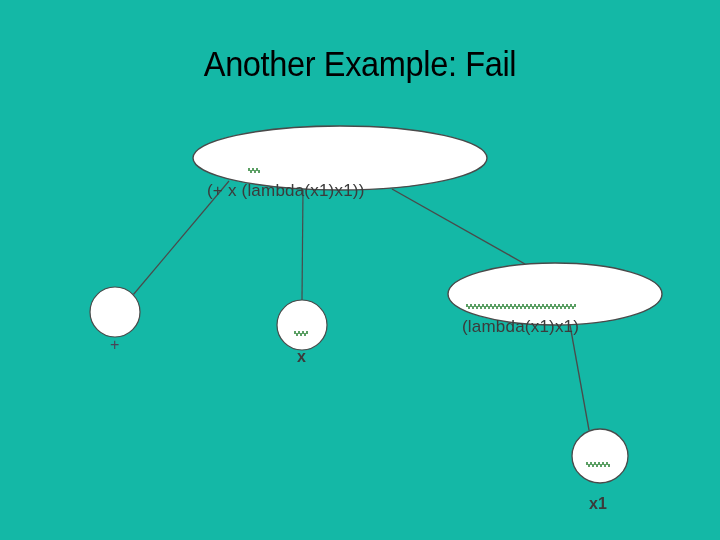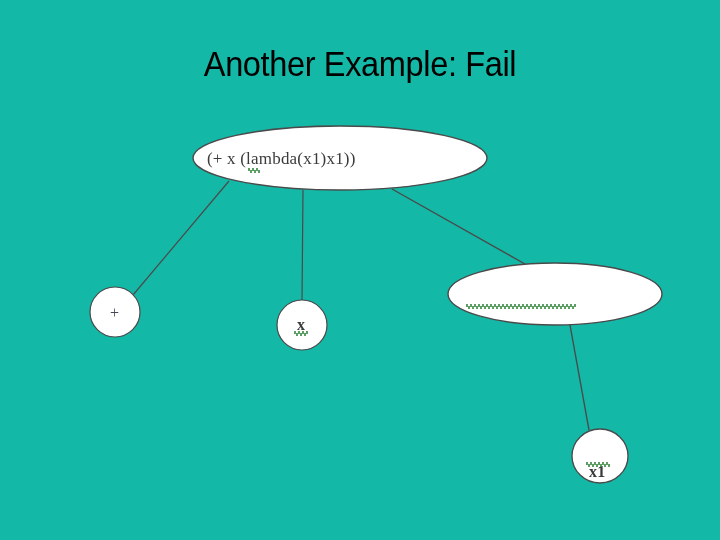--- a/index.html
+++ b/index.html
@@ -48,27 +48,28 @@
   #graph {
     position: absolute;
     left: 0;
     top: 0;
     width: 720px;
     height: 540px;
   }
 
   .node-label {
     position: absolute;
-    font-family: Liberation Serif, serif;
+    font-family: Liberation Sans, sans-serif;
     font-size: 17px;
     color: #3b3b3b;
     white-space: nowrap;
     letter-spacing: 0.2px;
     line-height: 1;
     pointer-events: none;
+    margin-top: 32px;
   }
   .node-label.small {
     font-size: 16px;
     font-weight: bold;
     color: #3b3b3b;
   }
   .node-label.plus {
     font-size: 16px;
     color: #4a4458;
     font-weight: normal;
@@ -110,18 +111,19 @@
   </svg>
 
   <div class="node-label" style="left:207px; top:150px;">(+ x  (lambda(x1)x1))</div>
   <div class="squiggle" style="left:248px; top:168px; width:12px;"></div>
 
   <div class="node-label plus" style="left:110px; top:305px;">+</div>
 
   <div class="node-label small" style="left:297px; top:317px;">x</div>
   <div class="squiggle" style="left:294px; top:331px; width:14px;"></div>
 
+  <div class="node-label" style="left:462px; top:286px;">(lambda(x1)x1)</div>
   <div class="squiggle" style="left:466px; top:304px; width:110px;"></div>
 
   <div class="node-label small" style="left:589px; top:464px;">x1</div>
   <div class="squiggle" style="left:586px; top:462px; width:24px;"></div>
 
 </div>
 
 </body></html>

